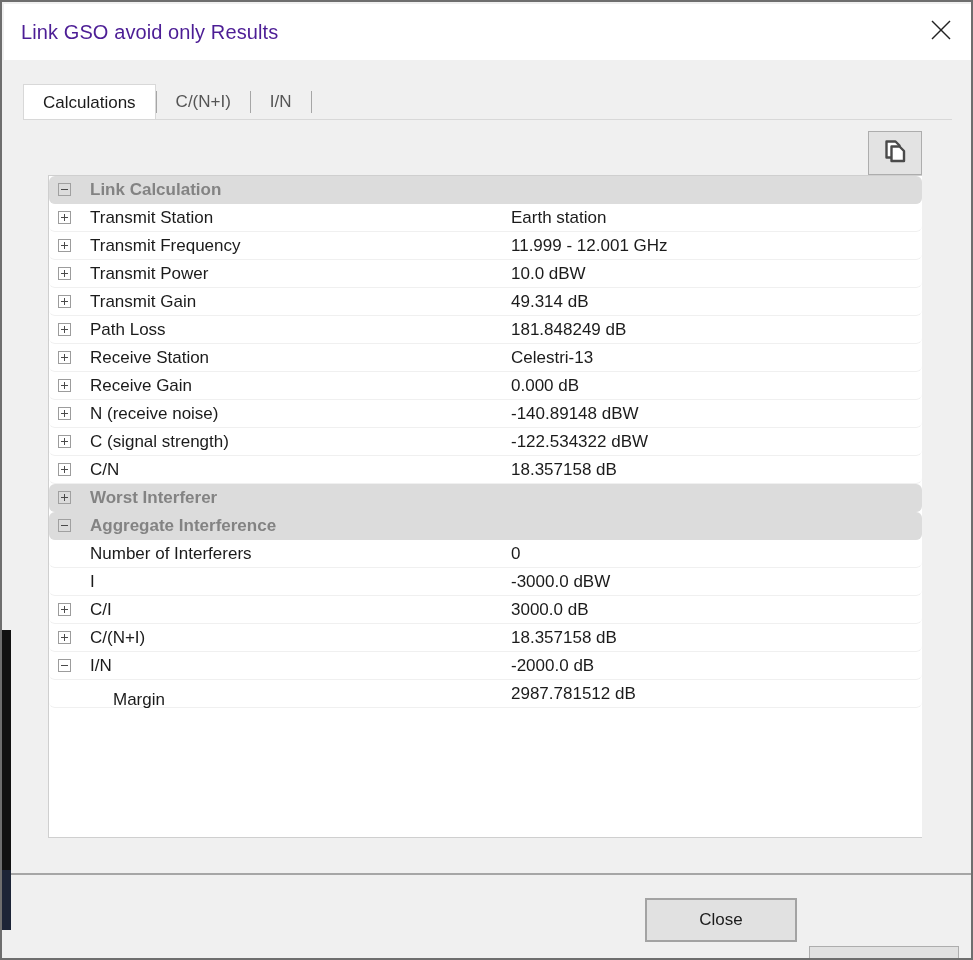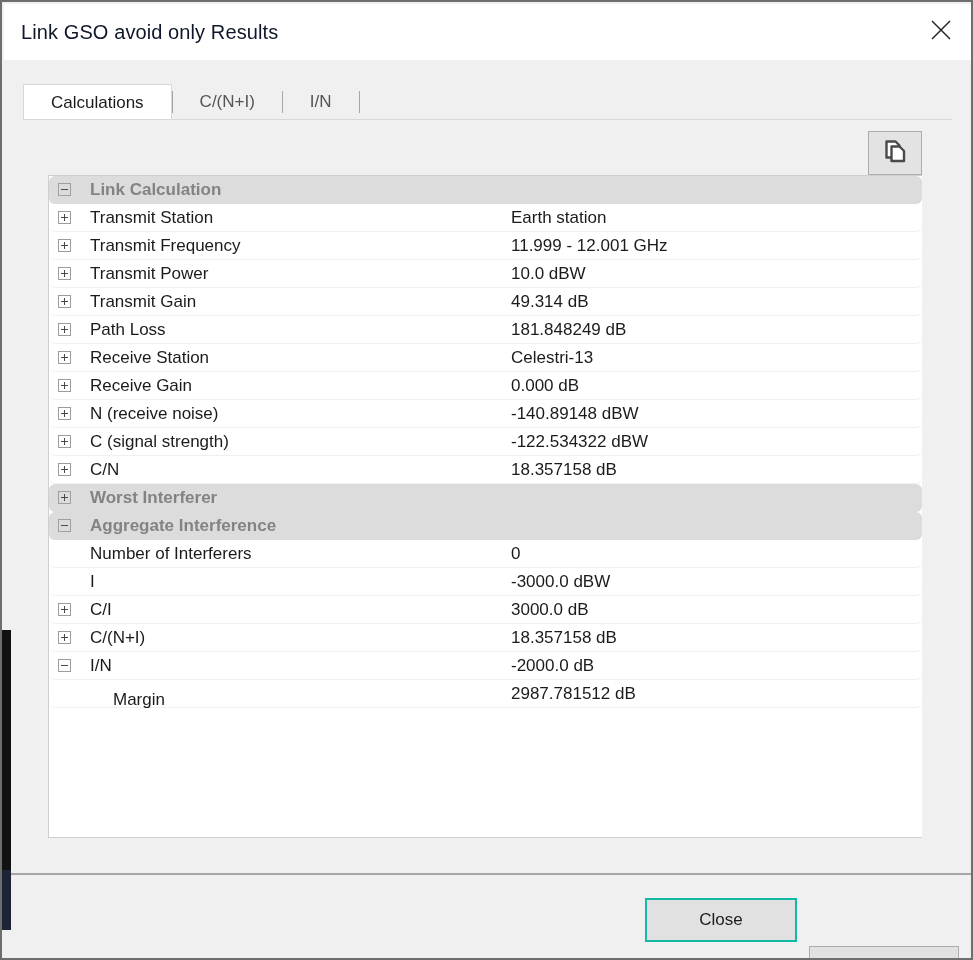--- a/index.html
+++ b/index.html
@@ -55,21 +55,21 @@
     left: 2px; top: 2px;
     width: 969px;
     height: 56px;
     background: #ffffff;
   }
   #title-text {
     position: absolute;
     left: 17px;
     top: 17px;
     font-size: 20px;
-    color: #0f172a;
+    color: #4c1d95;
     white-space: nowrap;
     letter-spacing: 0.1px;
   }
   #close-btn {
     position: absolute;
     right: 0px;
     top: 0px;
     width: 64px;
     height: 52px;
     display: flex;
@@ -85,21 +85,21 @@
     left: 21px;
     top: 82px;
     height: 36px;
     display: flex;
     align-items: stretch;
   }
   .tab {
     position: relative;
     display: flex;
     align-items: center;
-    padding: 0 27px;
+    padding: 0 19px;
     font-size: 17px;
     color: #555555;
     white-space: nowrap;
     cursor: pointer;
     background: transparent;
   }
   .tab.active {
     background: #ffffff;
     color: #1b1b1b;
     border: 1px solid #d8d8d8;
@@ -248,21 +248,21 @@
     color: #1b1b1b;
     display: flex;
     align-items: center;
     justify-content: center;
     cursor: pointer;
     box-sizing: border-box;
   }
   #close-button {
     left: 641px;
     width: 152px;
-    border: 2px solid #14b8a6;
+    border: 2px solid #a3a3a3;
   }
   #help-button {
     left: 805px;
     width: 150px;
     border: 1px solid #adadad;
     margin-top: 48px;
   }
 </style>
 </head>
 <body>

